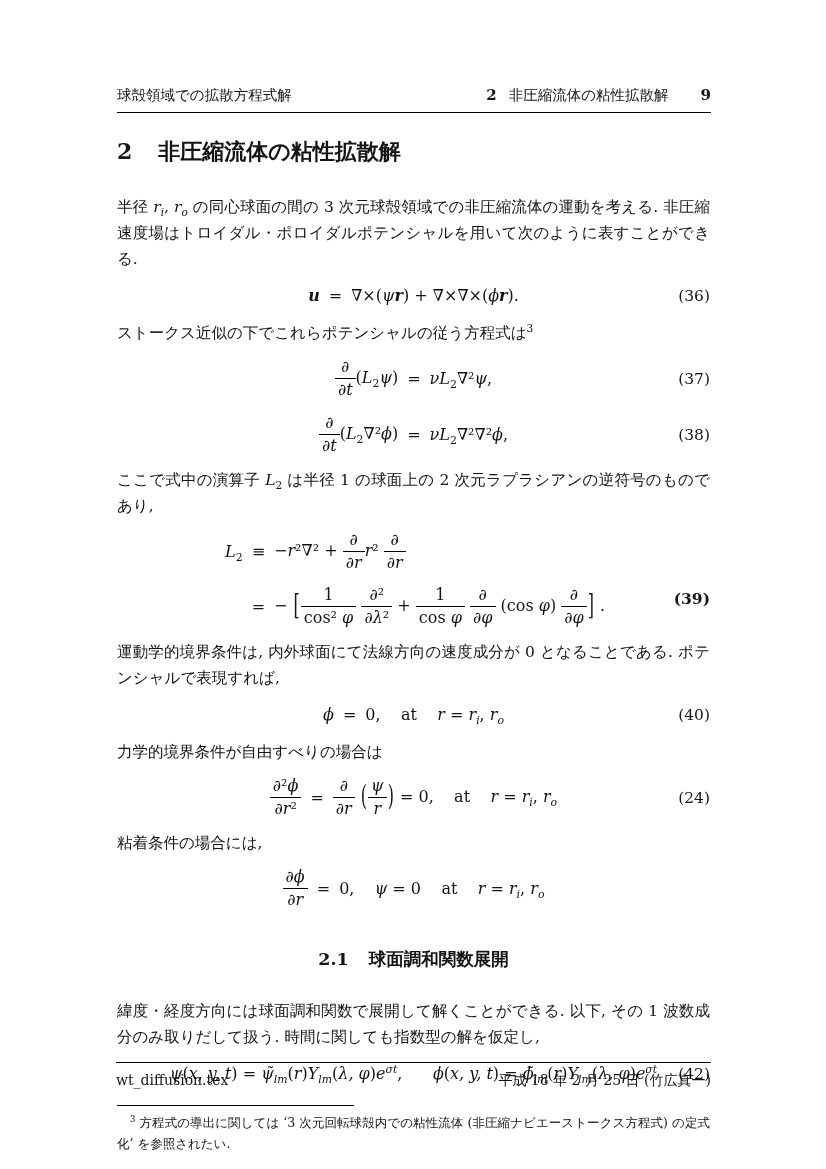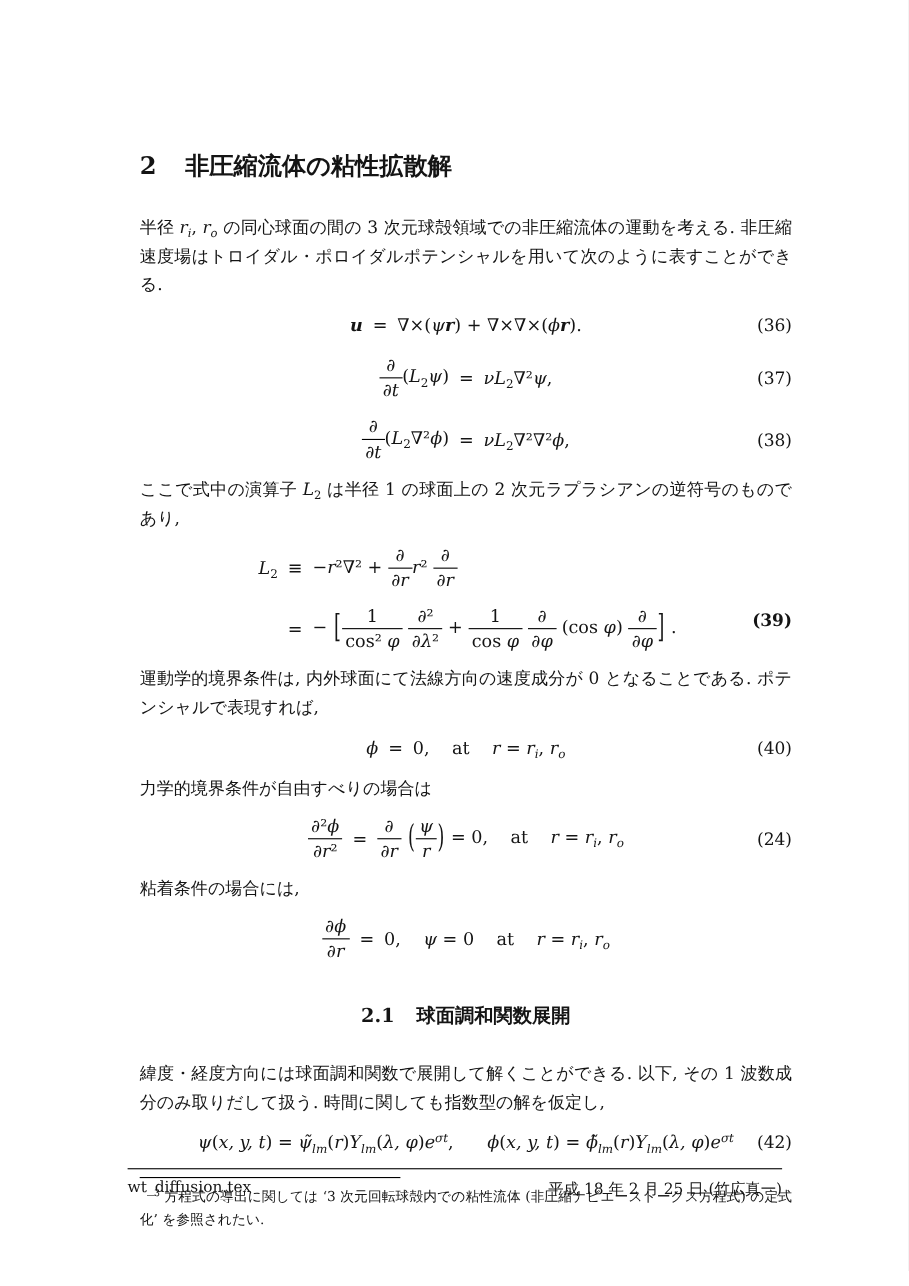--- a/index.html
+++ b/index.html
@@ -12,21 +12,21 @@
     position:absolute;left:117px;right:115px;top:86px;
     display:flex;justify-content:space-between;align-items:baseline;
     border-bottom:1.3px solid #000;padding-bottom:7px;
     font-size:14.5px;font-family:"DejaVu Serif","Liberation Serif",serif;
   }
   .hright{display:flex;align-items:baseline;gap:12px;}
   .hnum{font-weight:bold;font-size:15px;}
   .hpage{margin-left:20px;}
   
   .content{
-    position:absolute;left:127px;width:593px;top:128px;
+    position:absolute;left:117px;width:593px;top:128px;
     font-size:15.5px;line-height:26px;
   }
   .h1{font-size:22px;font-weight:bold;margin:10px 0 30px;}
   .h1num{margin-right:26px;font-family:"DejaVu Serif",serif;}
   .h2{font-size:17.5px;font-weight:bold;margin:34px 0 26px;text-align:center;}
   .h2num{margin-right:20px;font-family:"DejaVu Serif",serif;}
   .para{text-align:justify;margin:8px 0;}
   
   .eqblock{position:relative;margin:9px 0;padding:2px 0;}
   .eqrows{display:table;margin:0 auto;}
@@ -58,38 +58,47 @@
     position:absolute;left:116px;right:115px;top:1062px;
     border-top:1.3px solid #000;padding-top:9px;
     display:flex;justify-content:space-between;font-size:14px;text-align:center;
   }
 </style>
 </head>
 <body>
 
 <div class="page">
 
+  <div class="header">
+    <span>球殻領域での拡散方程式解</span>
+    <span class="hright">
+      <span class="hnum">2</span>
+      <span>非圧縮流体の粘性拡散解</span>
+      <span class="hnum hpage">9</span>
+    </span>
+  </div>
 
   <div class="content">
     <div class="h1">
       <span class="h1num">2</span><span>非圧縮流体の粘性拡散解</span>
     </div>
 
     <div id="flow-anchor">
         <div class="para"><span class="rm">半径 </span><span class="it">r</span><sub class="it">i</sub><span class="rm">, </span><span class="it">r</span><sub class="it">o</sub><span class="rm"> の同心球面の間の 3 次元球殻領域での非圧縮流体の運動を考える. 非圧縮速度場はトロイダル・ポロイダルポテンシャルを用いて次のように表すことができる.</span></div>
         <div class="eqblock">
           <div class="eqrows">
             <div class="eqrow">
               <span class="cell lcell"><span class="bi">u</span></span>
               <span class="cell relcell">=</span>
               <span class="cell rcell"><span class="rm">∇×(</span><span class="it">ψ</span><span class="bi">r</span><span class="rm">) + ∇×∇×(</span><span class="it">ϕ</span><span class="bi">r</span><span class="rm">).</span></span>
             </div>
           </div>
           <span class="eqtag">(36)</span>
         </div>
+        <div class="para"><span class="rm">ストークス近似の下でこれらポテンシャルの従う方程式は</span><sup class="rm">3</sup></div>
         <div class="eqblock">
           <div class="eqrows">
             <div class="eqrow">
               <span class="cell lcell"><span class="frac"><span class="num"><span class="rm">∂</span></span><span class="den"><span class="rm">∂</span><span class="it">t</span></span></span><span class="rm">(</span><span class="it">L</span><sub class="rm">2</sub><span class="it">ψ</span><span class="rm">)</span></span>
               <span class="cell relcell">=</span>
               <span class="cell rcell"><span class="it">νL</span><sub class="rm">2</sub><span class="rm">∇²</span><span class="it">ψ</span><span class="rm">,</span></span>
             </div>
           </div>
           <span class="eqtag">(37)</span>
         </div>

